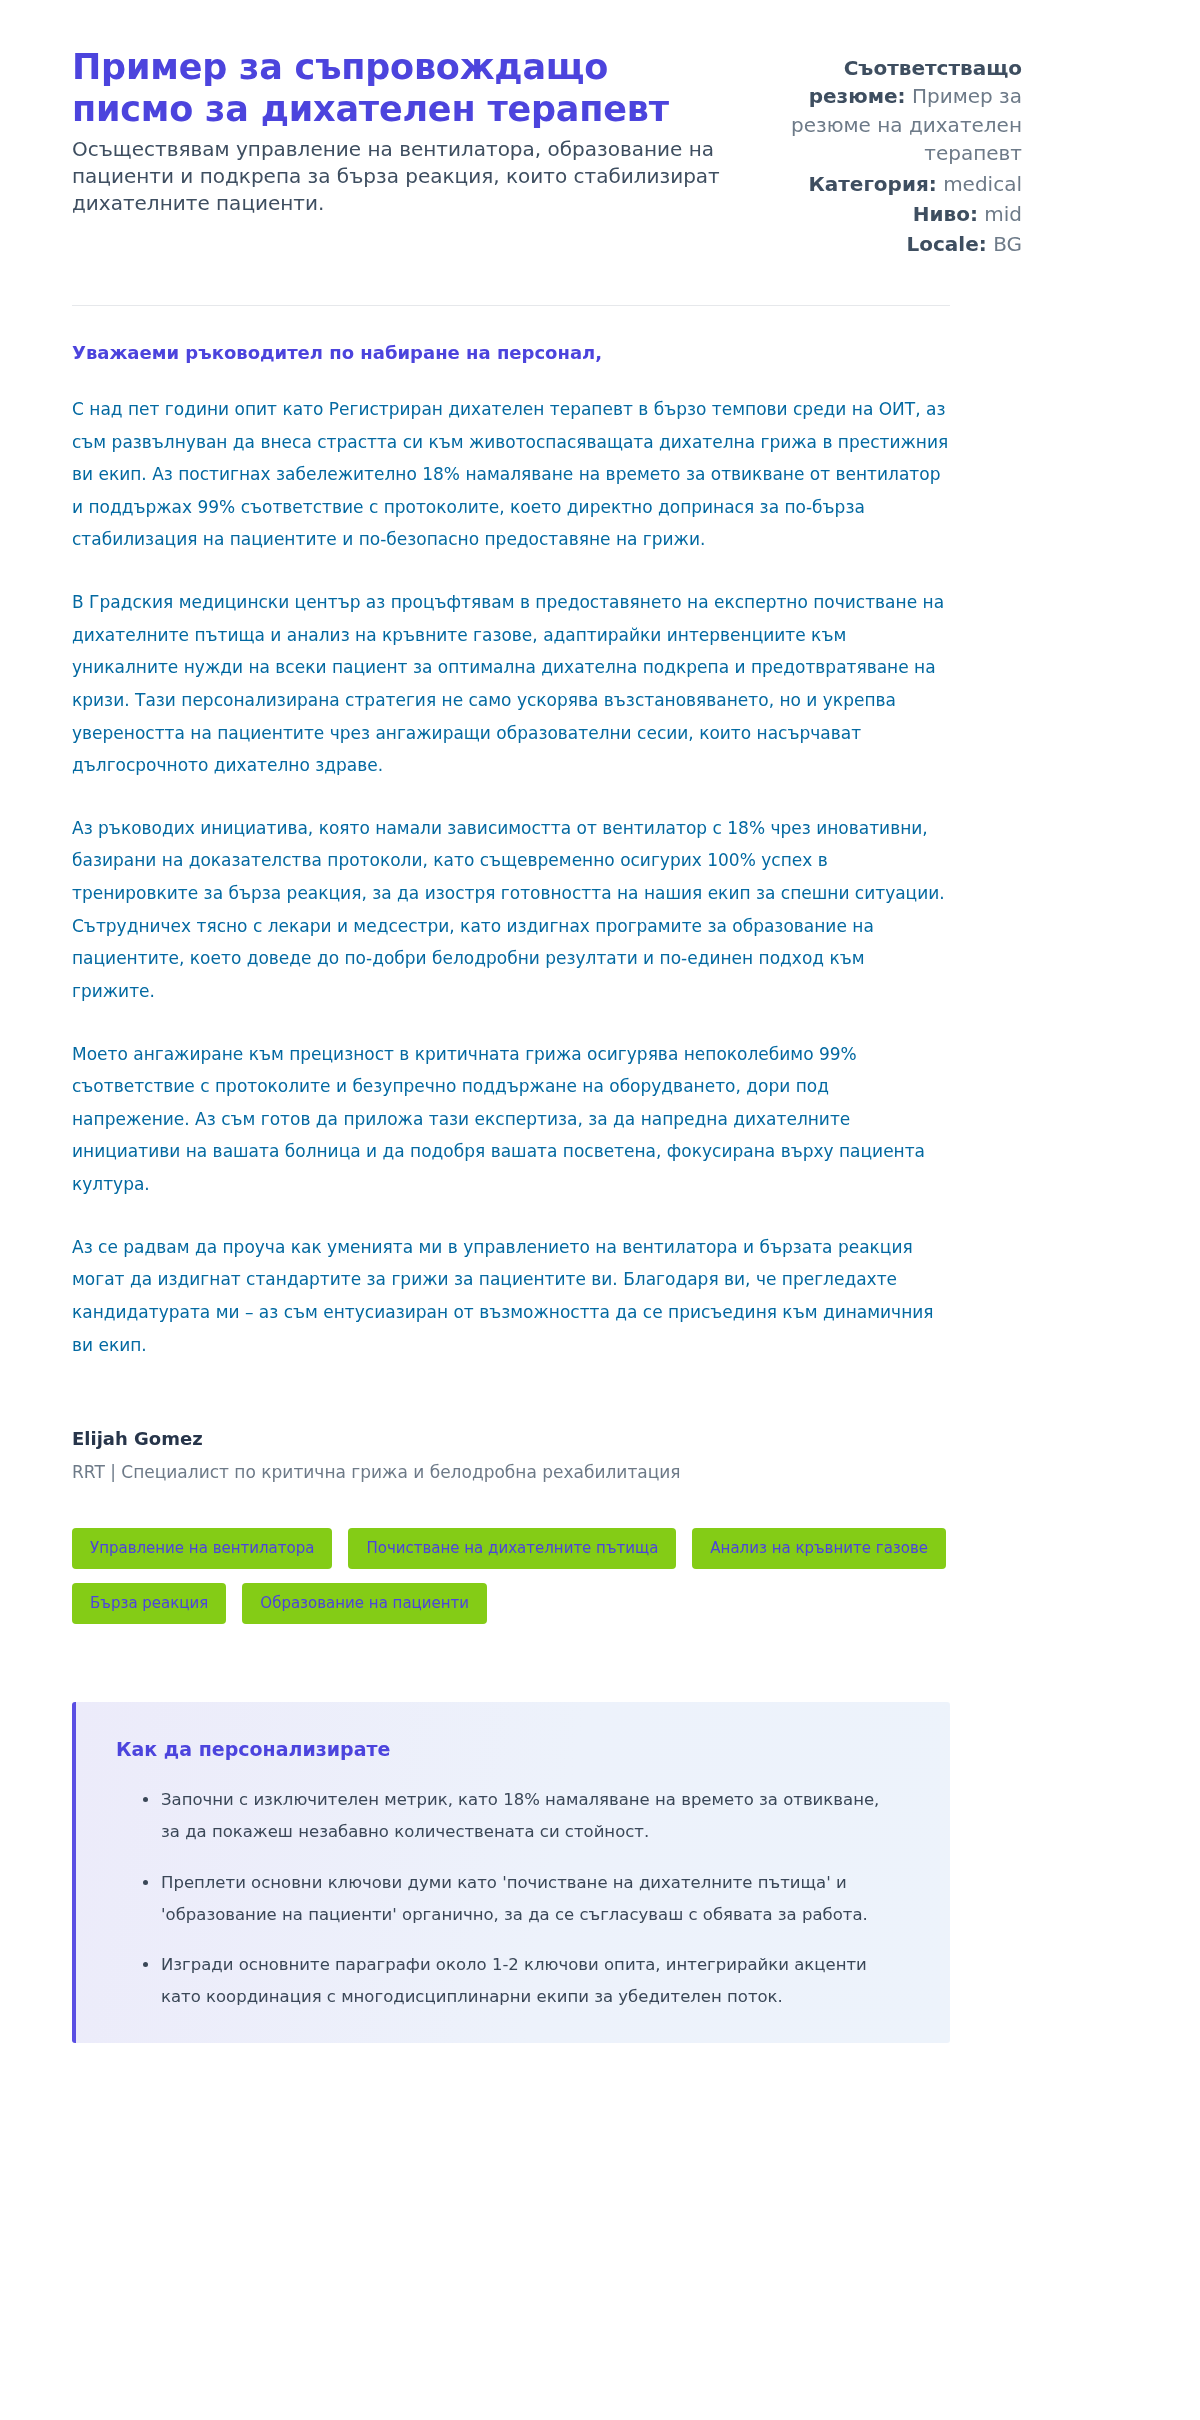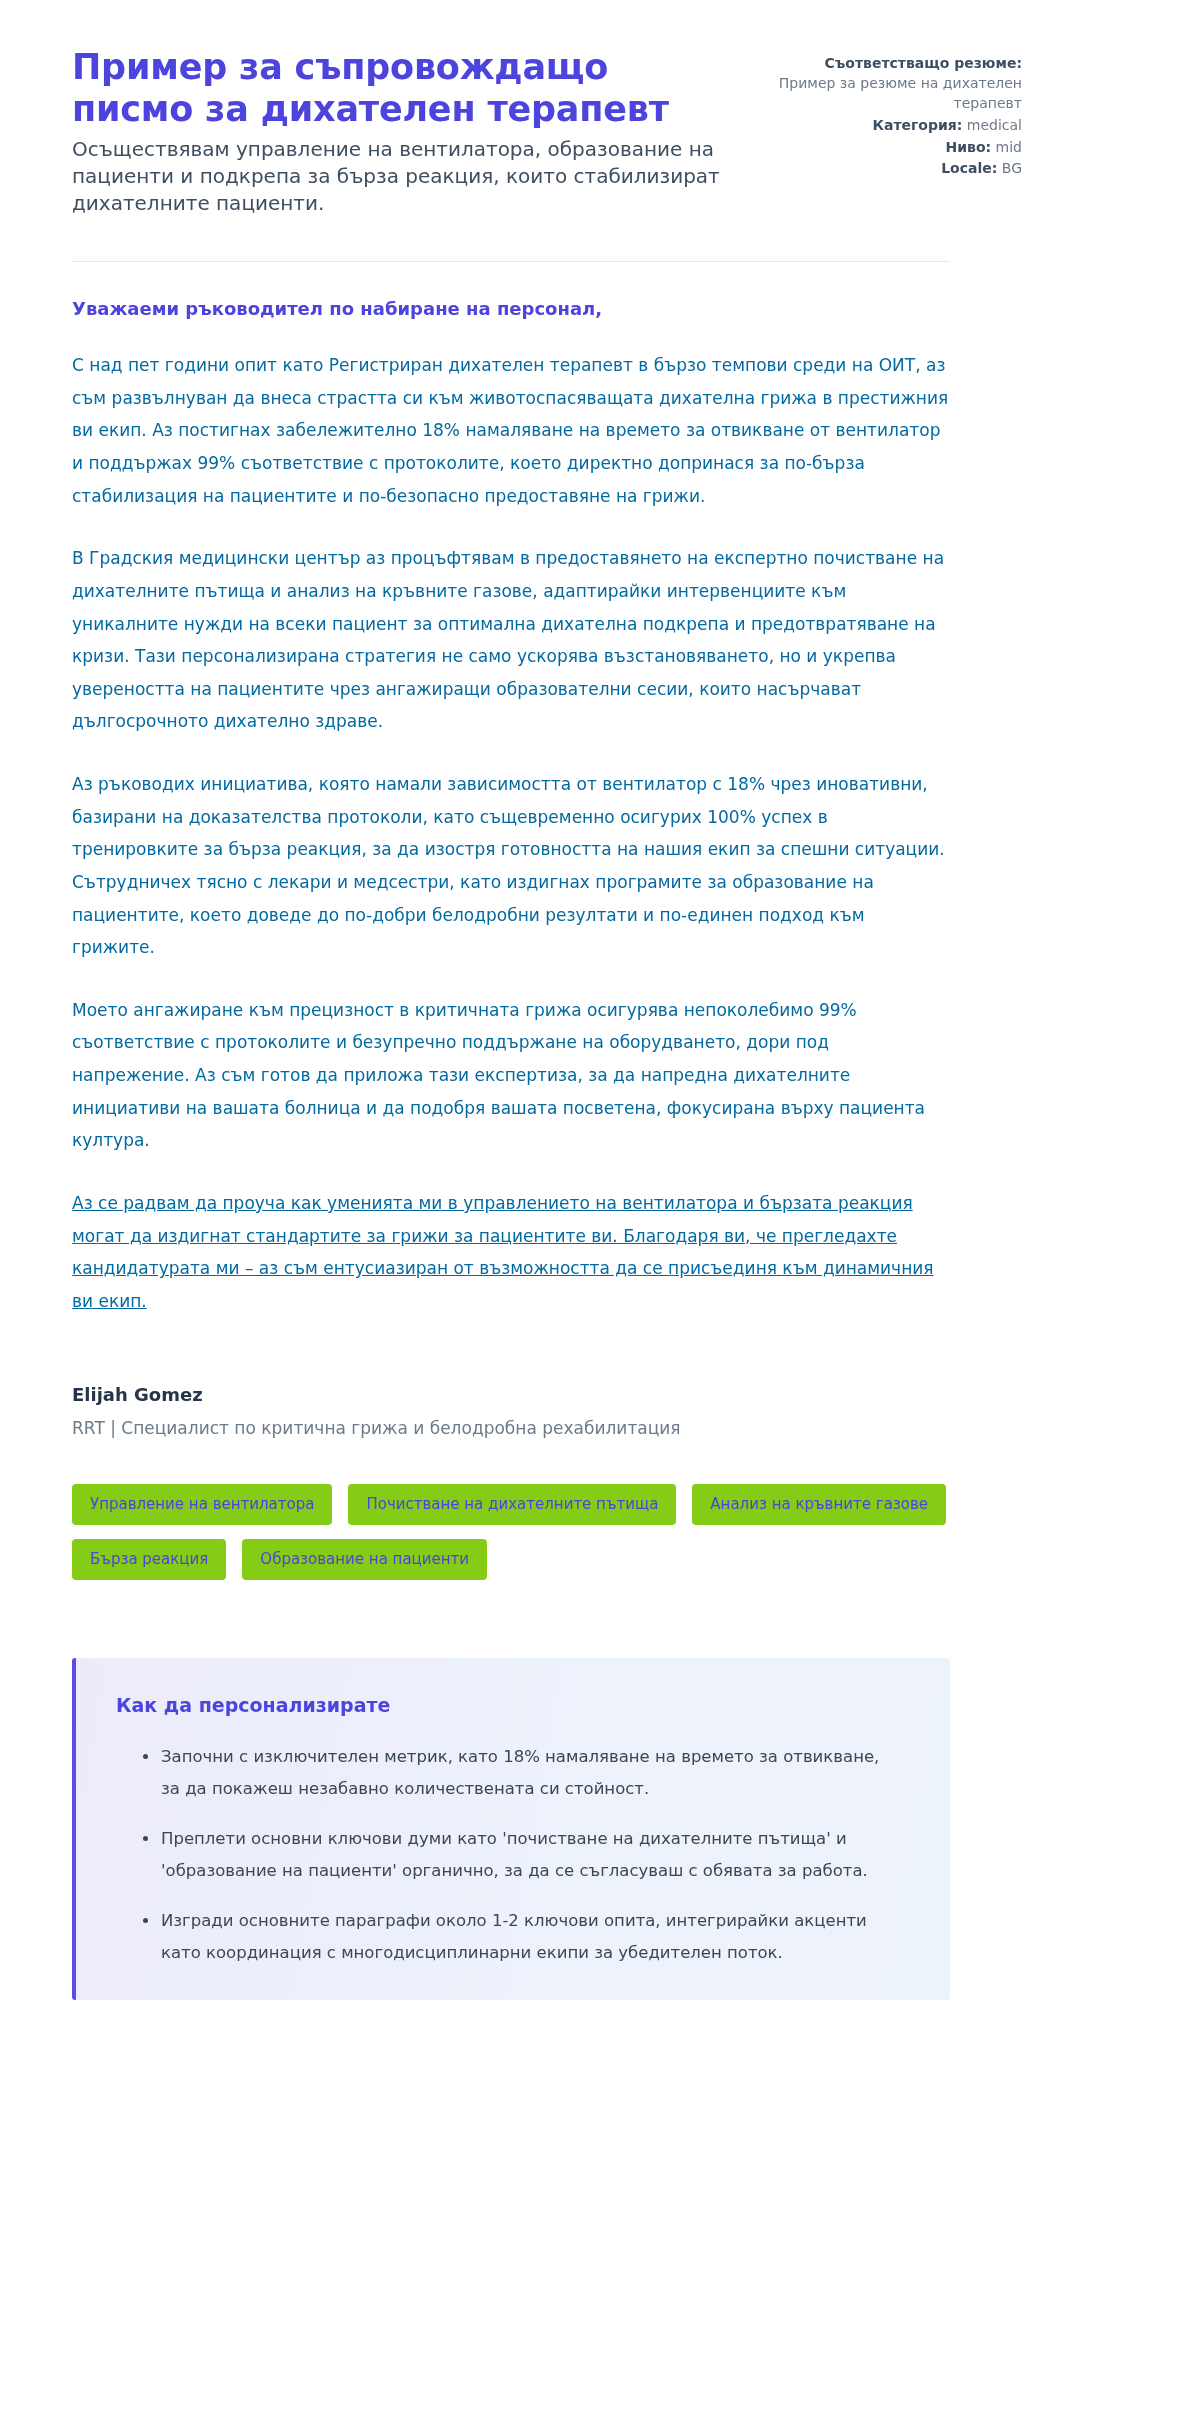--- a/index.html
+++ b/index.html
@@ -43,21 +43,21 @@
     margin: 6px 0 0 0;
     font-size: 20px;
     line-height: 1.35;
     font-weight: 400;
     color: #3e4e60;
   }
   .header-meta {
     width: 250px;
     flex: 0 0 250px;
     text-align: right;
-    font-size: 14px;
+    font-size: 20px;
     line-height: 1.42;
     color: #6d7a88;
     padding-top: 8px;
   }
   .meta-row { margin-bottom: 2px; }
   .meta-label {
     font-weight: 700;
     color: #3e4e60;
   }
   .meta-value { color: #6d7a88; }
@@ -77,21 +77,21 @@
     font-weight: 700;
     color: #4c44dd;
     line-height: 1.4;
   }
   .para {
     margin: 0 0 30px 0;
     font-size: 17px;
     line-height: 1.92;
     color: #0369a1;
   }
-  .para:last-child { margin-bottom: 0; text-decoration: underline; }
+  .para:last-child { margin-bottom: 0; }
 
   
   .signature { margin-top: 64px; }
   .sign-name {
     margin: 0;
     font-size: 18px;
     font-weight: 700;
     color: #27354a;
     line-height: 1.5;
   }

